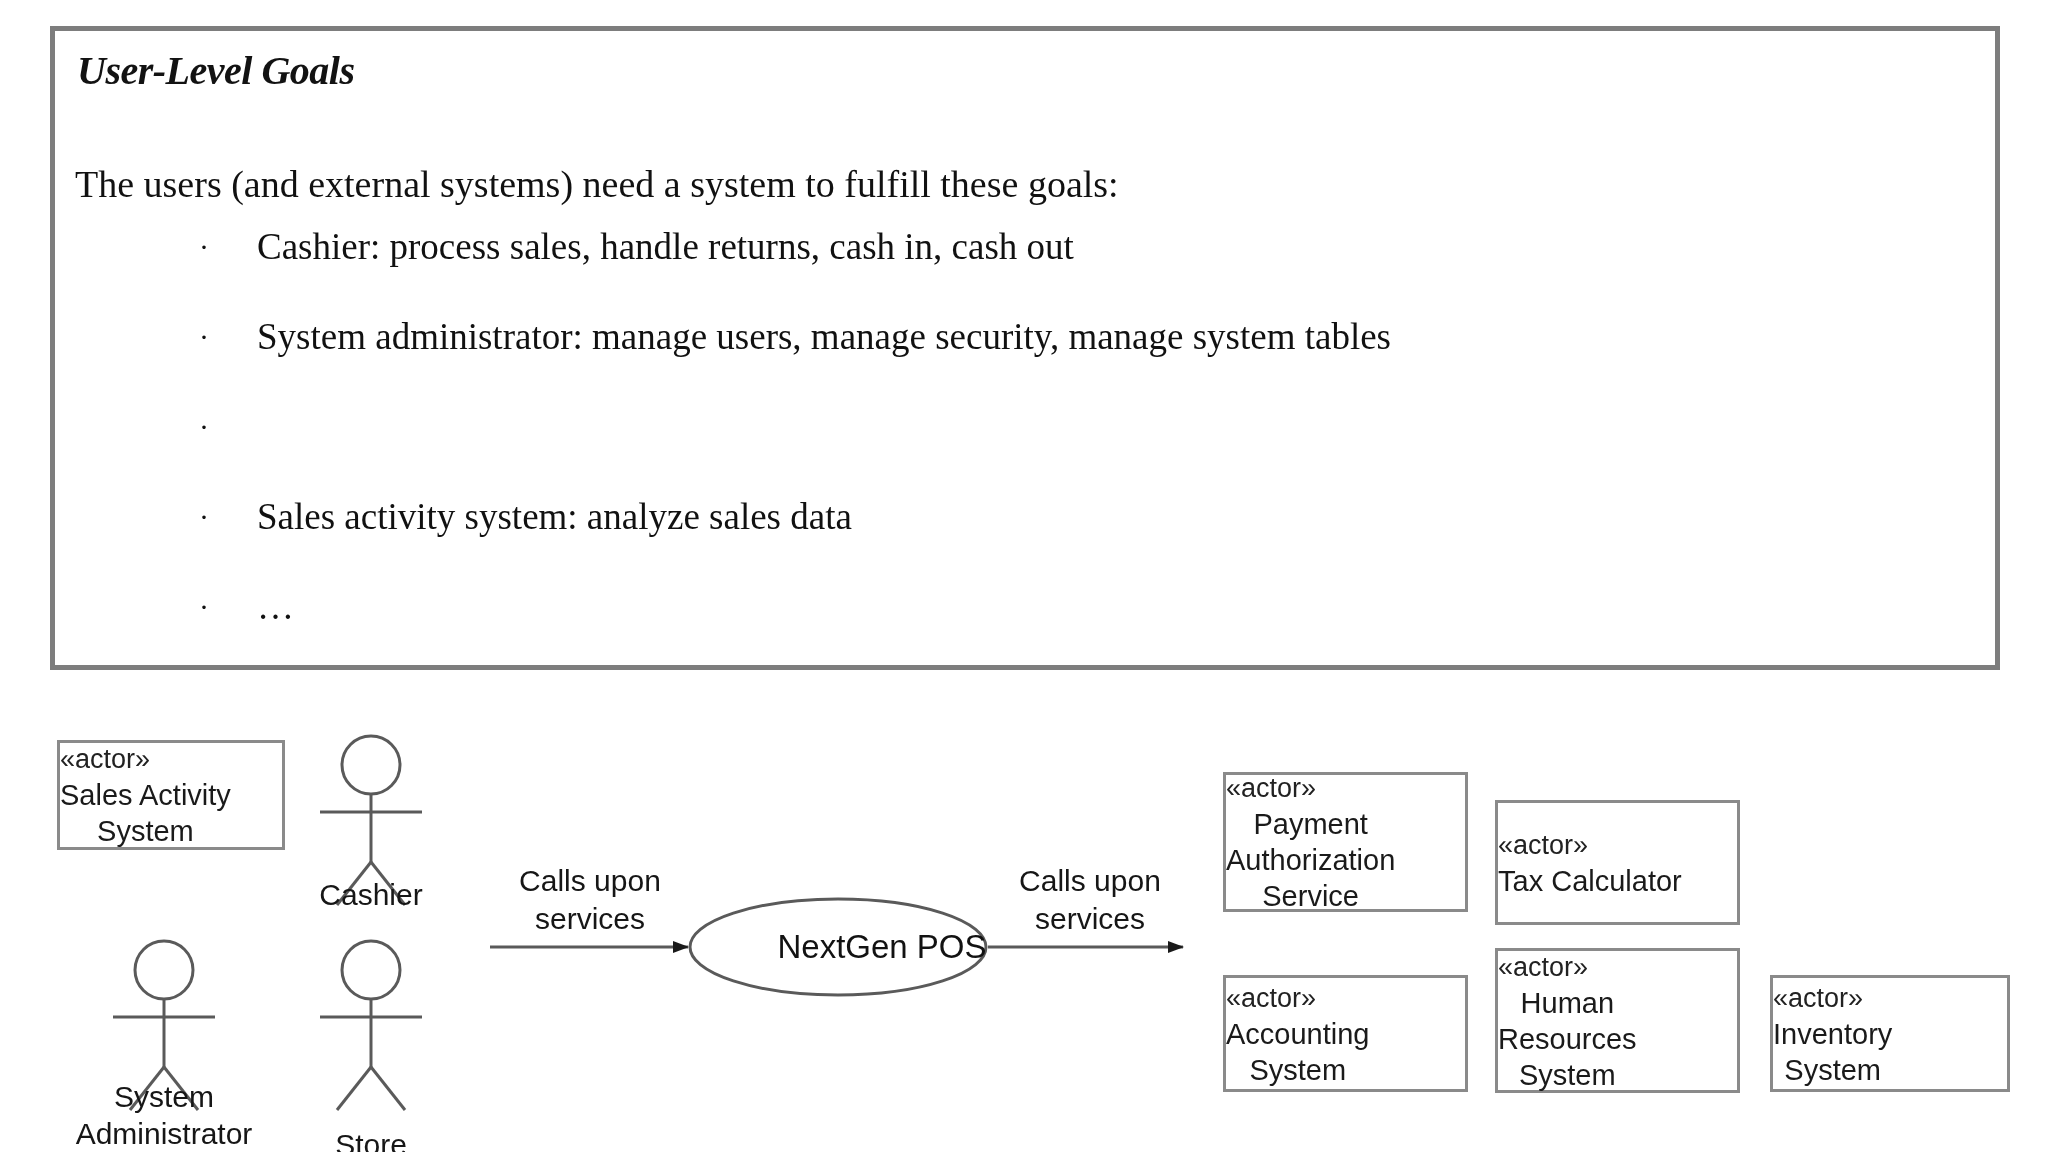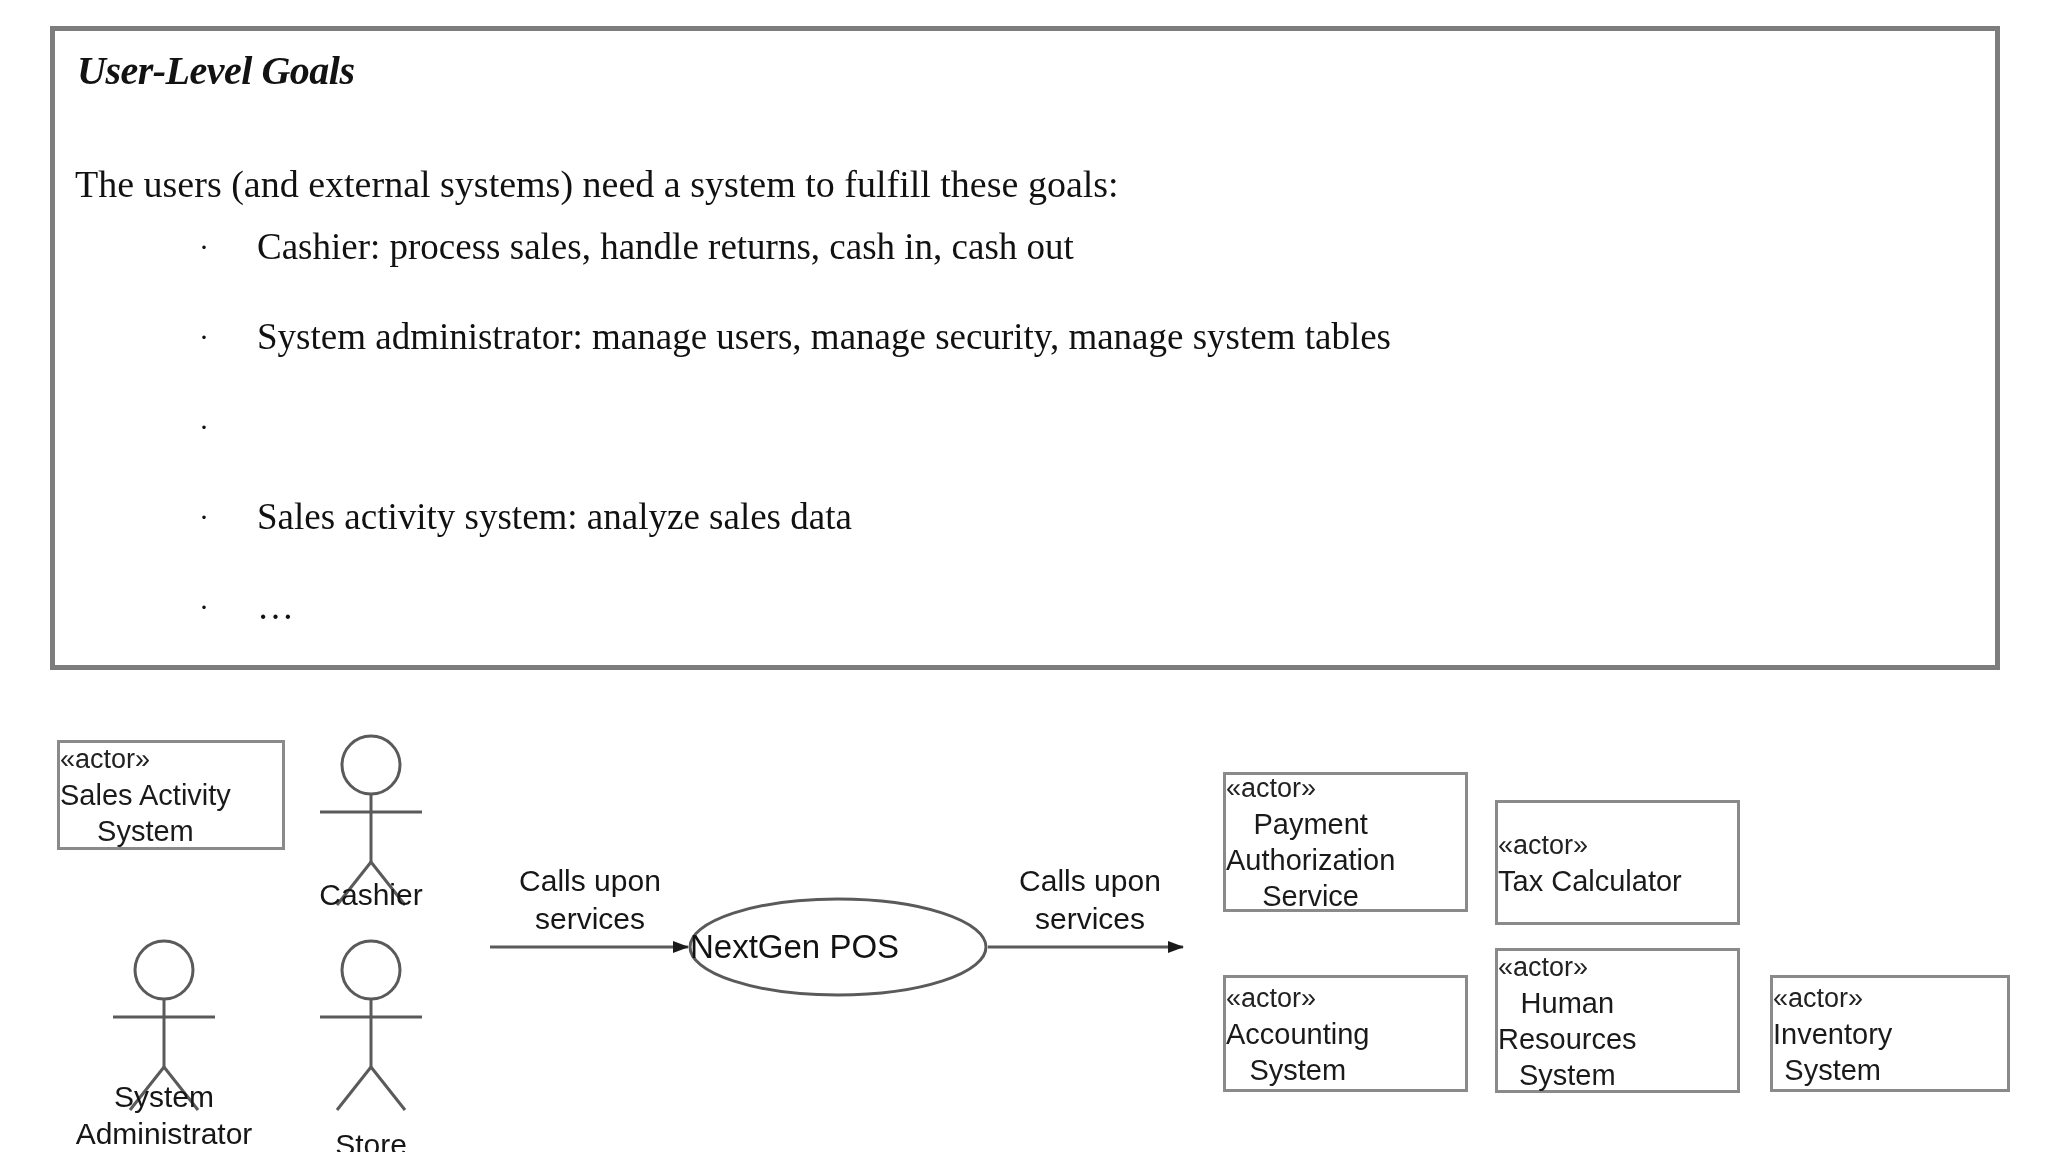--- a/index.html
+++ b/index.html
@@ -125,21 +125,23 @@
     line-height: 38px;
     color: #161616;
     text-align: center;
     white-space: pre-line;
   }
   #pos-ellipse-label {
     position: absolute;
     font-family: "Liberation Sans", sans-serif;
     font-size: 33px;
     color: #121212;
-    white-space: nowrap;
+    text-align: center;
+    white-space: nowrap;
+    margin-left: 44px;
   }
 </style>
 </head>
 <body>
 
 <div id="goals-panel">
 
   <div id="goals-title">User-Level Goals</div>
 
   <div id="goals-intro">The users (and external systems) need a system to fulfill these goals:</div>

